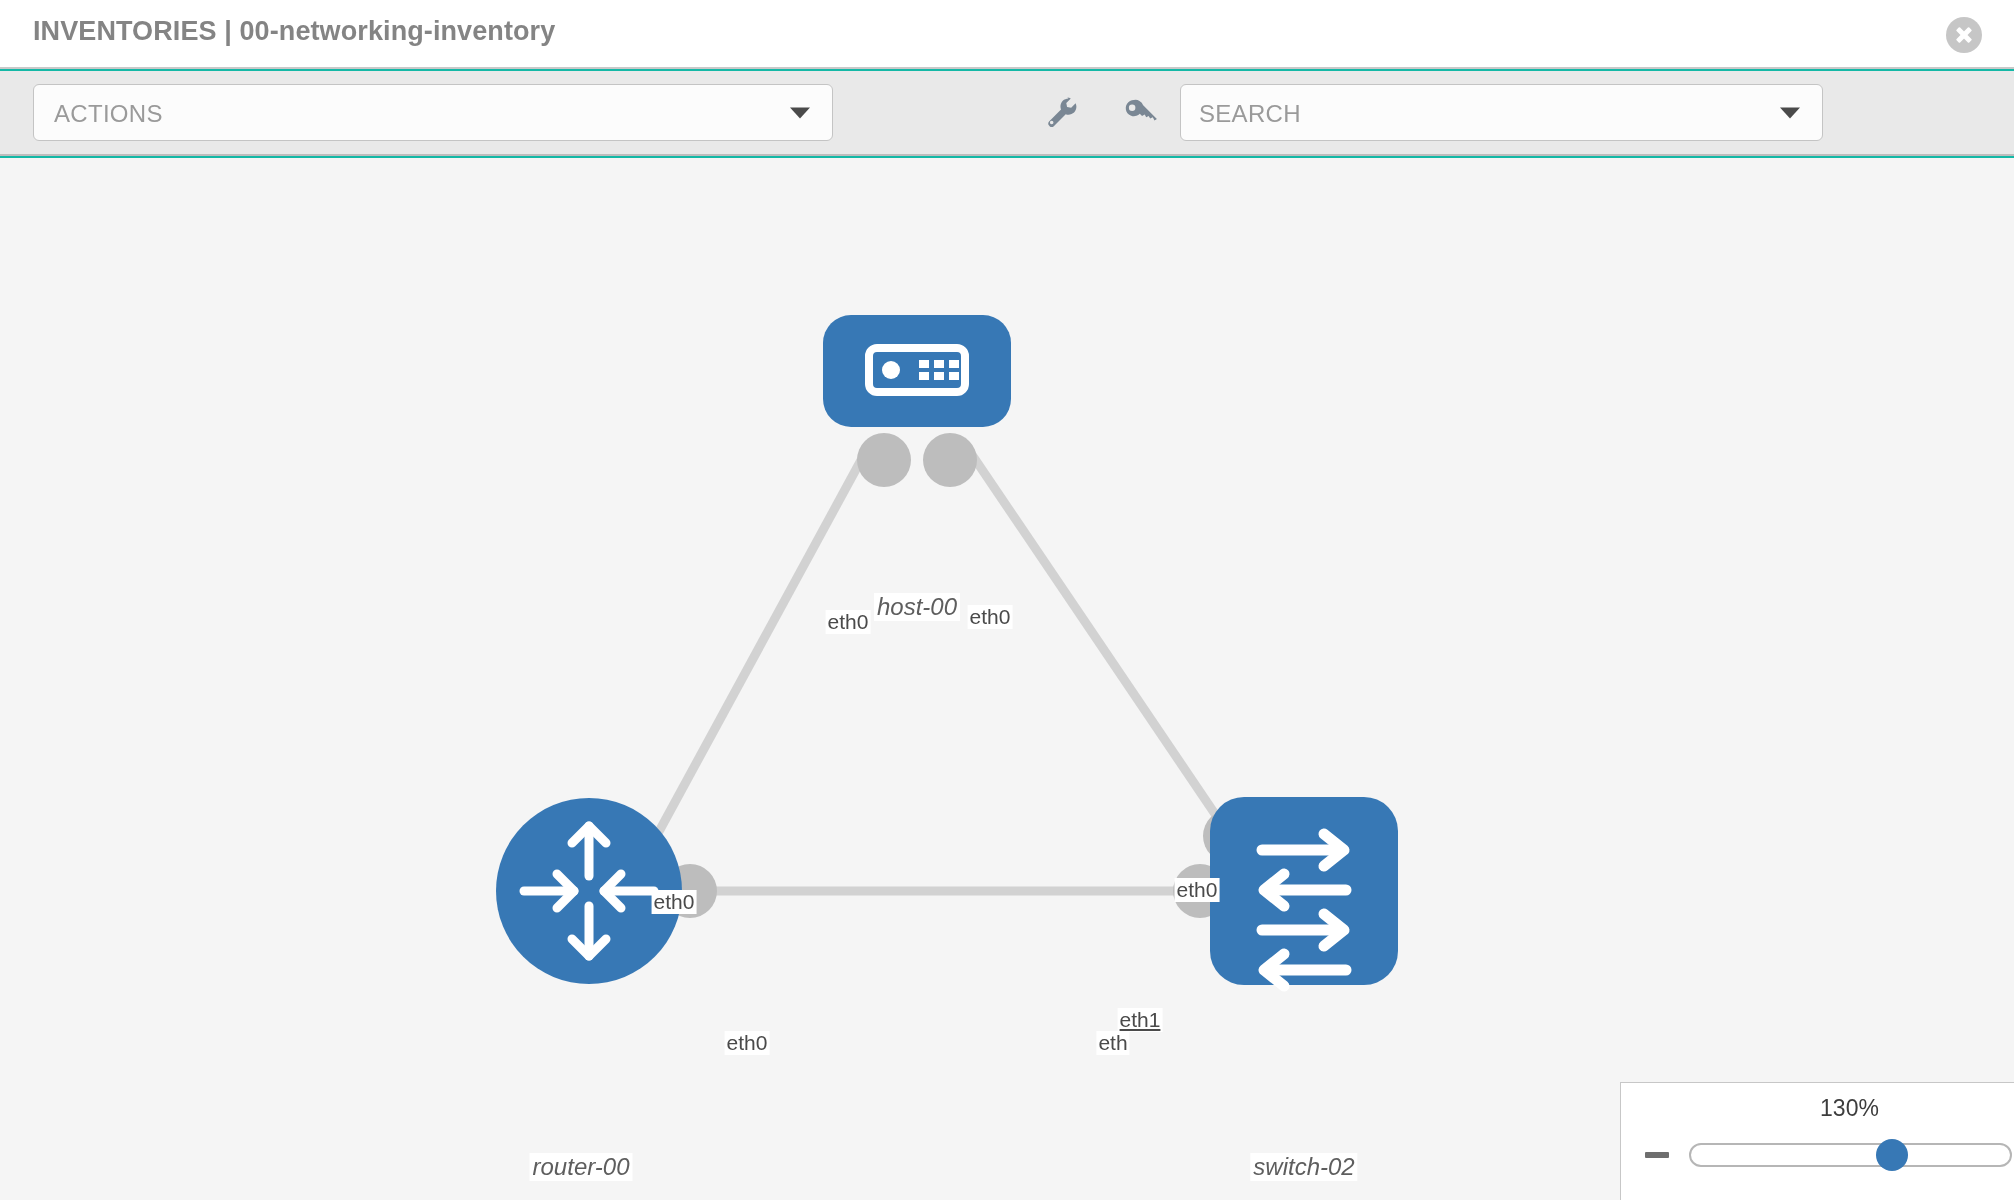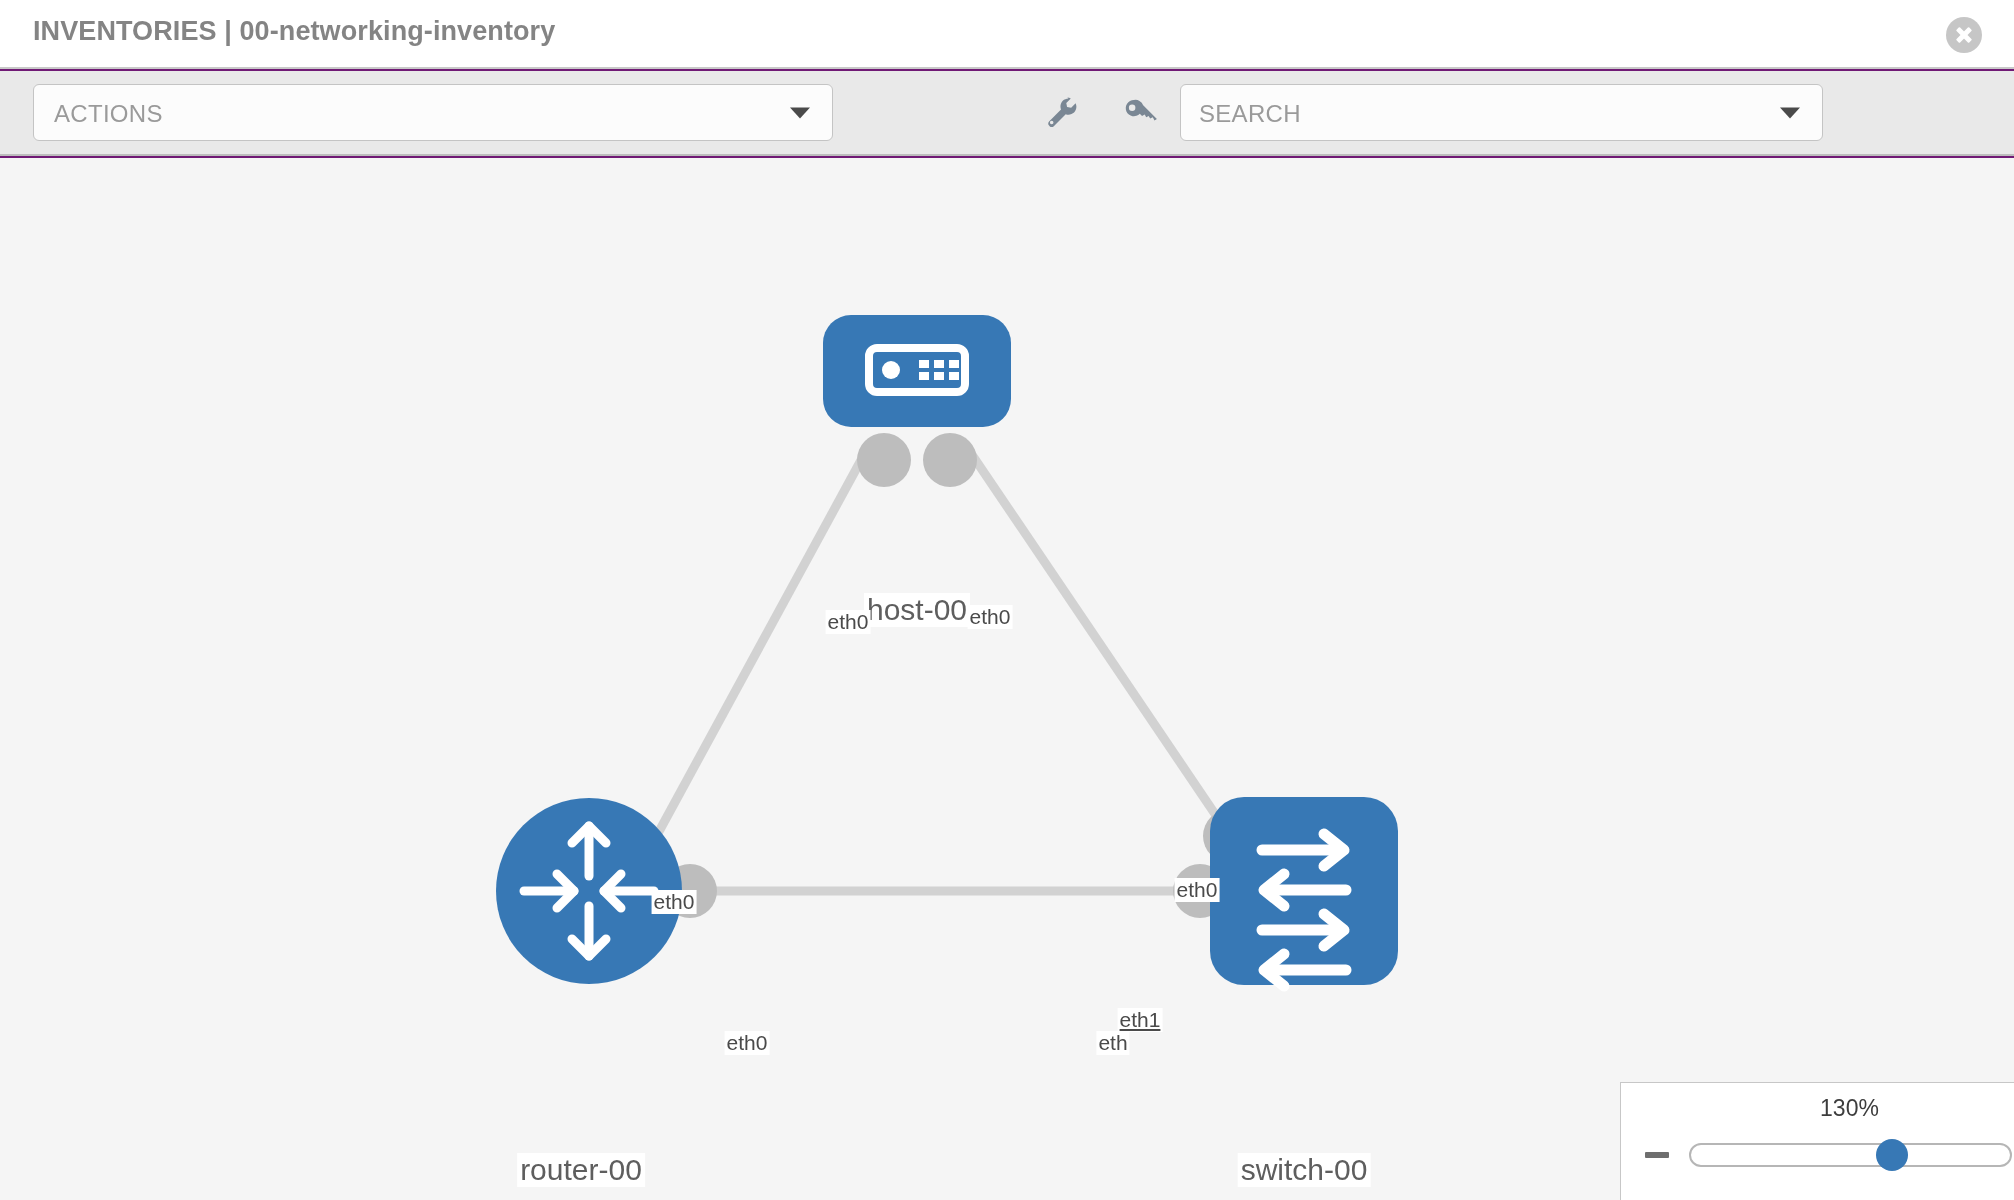--- a/index.html
+++ b/index.html
@@ -9,21 +9,21 @@
     height: 1200px;
     background: #ffffff;
     font-family: "Liberation Sans", sans-serif;
     overflow: hidden;
   }
 
   .app {
     position: relative;
     width: 2014px;
     height: 1200px;
-    background: #701a75;
+    background: #14b8a6;
   }
 
   
   .header {
     position: absolute;
     left: 0; top: 0;
     width: 2014px;
     height: 69px;
     background: #ffffff;
     border-bottom: 2px solid #c9c9c9;
@@ -153,26 +153,27 @@
   }
   .topology-svg {
     position: absolute;
     left: 0; top: 0;
     width: 2014px;
     height: 1042px;
   }
 
   .node-label {
     position: absolute;
-    font-size: 30px;
+    font-size: 24px;
     color: #5e5e5e;
     background: #ffffff;
     padding: 0 3px;
     white-space: nowrap;
     transform: translateX(-50%);
+    font-style: italic;
   }
   .iface-label {
     position: absolute;
     font-size: 21px;
     color: #4a4a4a;
     background: #ffffff;
     padding: 0 2px;
     white-space: nowrap;
     transform: translateX(-50%);
   }
@@ -347,21 +348,21 @@
           <line x1="1262" y1="772" x2="1342" y2="772"></line>
           <polyline points="1324,756 1344,772 1324,788"></polyline>
           <line x1="1346" y1="812" x2="1266" y2="812"></line>
           <polyline points="1284,796 1264,812 1284,828"></polyline>
         </g>
       </g>
     </svg>
 
     <div class="node-label" style="left:917px; top:435px;">host-00</div>
     <div class="node-label" style="left:581px; top:995px;">router-00</div>
-    <div class="node-label" style="left:1304px; top:995px;">switch-00</div>
+    <div class="node-label" style="left:1304px; top:995px;">switch-02</div>
 
     <div class="iface-label" style="left:848px; top:452px;">eth0</div>
     <div class="iface-label" style="left:990px; top:447px;">eth0</div>
     <div class="iface-label" style="left:674px; top:732px;">eth0</div>
     <div class="iface-label" style="left:1197px; top:720px;">eth0</div>
     <div class="iface-label" style="left:747px; top:873px;">eth0</div>
     <div class="iface-label" style="left:1113px; top:873px;">eth</div>
     <div class="iface-label" style="left:1140px; top:850px;text-decoration:underline;">eth1</div>
   </div>
 

